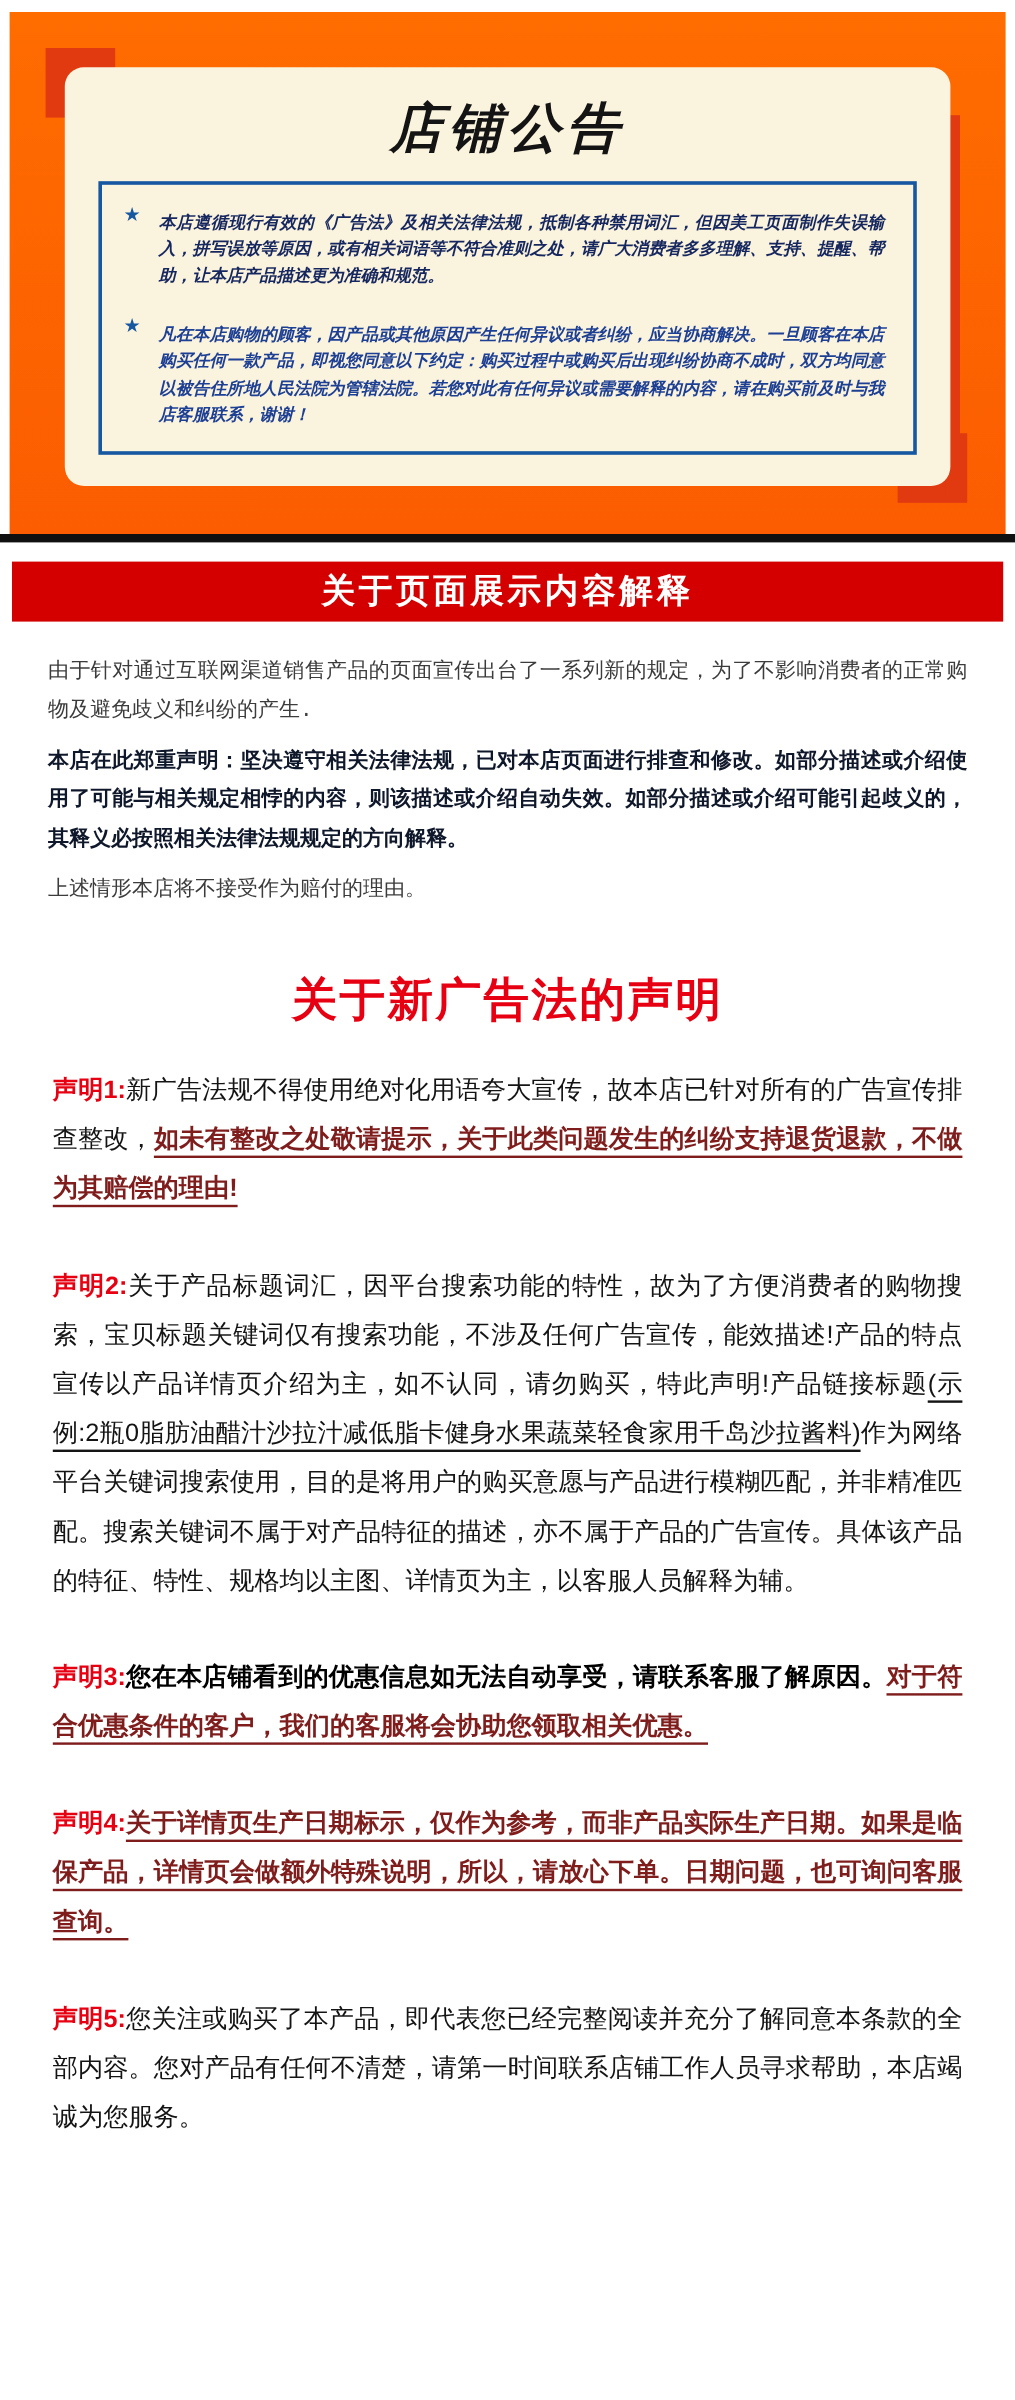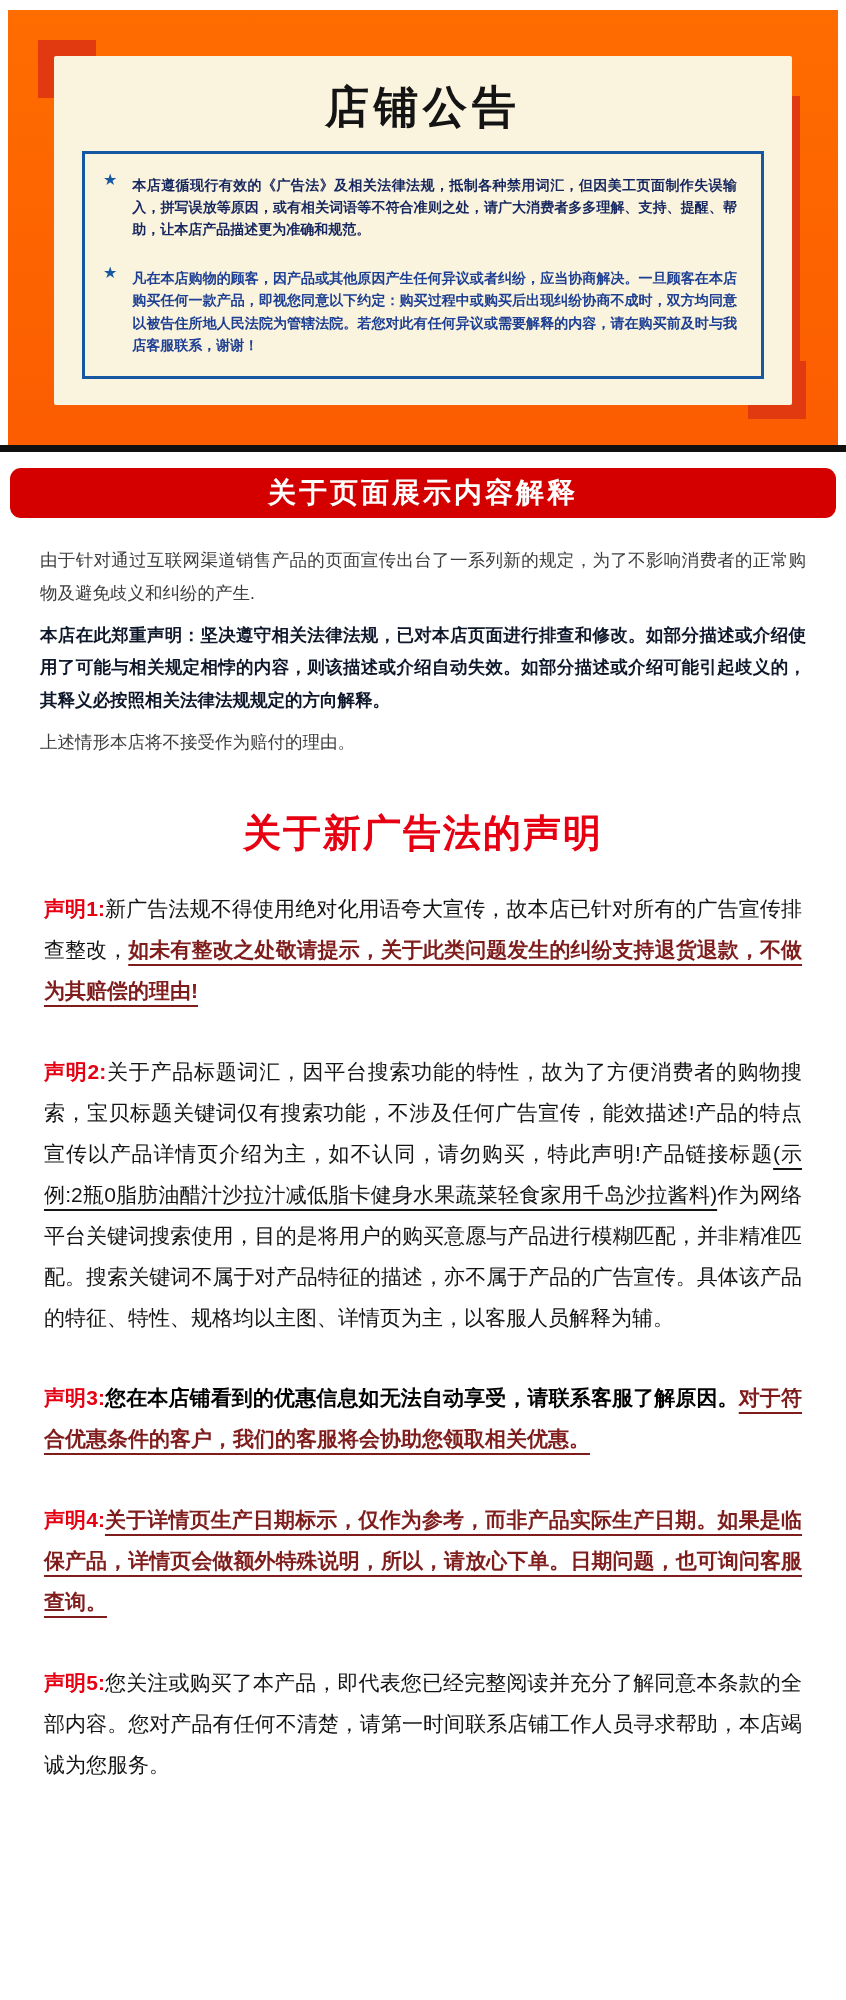--- a/index.html
+++ b/index.html
@@ -6,36 +6,36 @@
   body{width:846px;font-family:"Liberation Sans","DejaVu Sans",sans-serif;-webkit-font-smoothing:antialiased;}
   .page{width:846px;background:#ffffff;overflow:hidden;}
 
   
   .notice-section{margin:10px 8px 0;background:linear-gradient(180deg,#ff6c00,#fb5d00);padding:46px 46px 40px;}
   .card-stack{position:relative;}
   .accent{position:absolute;background:#e23a10;}
   .accent-tl{width:58px;height:58px;top:-16px;left:-16px;}
   .accent-br{width:58px;height:58px;bottom:-14px;right:-14px;}
   .accent-right{top:40px;bottom:-10px;right:-8px;width:12px;}
-  .notice-card{position:relative;background:#faf3dd;border-radius:2px;padding:14px 28px 26px;}
+  .notice-card{position:relative;background:#faf3dd;border-radius:16px;padding:14px 28px 26px;font-style:italic;}
   .notice-title{margin:8px 0 14px;text-align:center;font-size:44px;font-weight:900;letter-spacing:5px;color:#141414;}
   .notice-box{border:3px solid #1557a0;padding:14px 18px;display:flex;flex-direction:column;gap:15px;}
   .notice-item{display:flex;gap:9px;align-items:flex-start;}
   .star{flex:0 0 auto;color:#1557a0;font-size:16px;line-height:1.5;}
   .notice-item p{margin:6px;font-size:14px;line-height:1.58;text-align:justify;font-weight:600;}
   .notice-item.tone-a p{color:#16275f;}
   .notice-item.tone-b p{color:#1d3f94;}
 
   
   .black-bar{height:7px;background:#101010;}
-  .red-banner{margin:16px 10px 0;height:50px;background:#d40000;display:flex;align-items:center;justify-content:center;color:#ffffff;font-size:28px;font-weight:700;letter-spacing:3px;border-radius:11px;}
+  .red-banner{margin:16px 10px 0;height:50px;background:#d40000;display:flex;align-items:center;justify-content:center;color:#ffffff;font-size:28px;font-weight:700;letter-spacing:3px;}
 
   
   .explain-body{padding:26px 40px 6px;font-size:17.5px;line-height:1.88;text-align:justify;}
-  .explain-body p{margin:0 0 9px;}
+  .explain-body p{margin:0 0 9px;font-family:Liberation Mono, monospace;}
   .explain-body .gray{color:#3c3c3c;}
   .explain-body .bold-black{color:#0f172a;font-weight:700;}
 
   
   .law-title{margin:34px 0 30px;text-align:center;font-size:38px;font-weight:700;color:#e60012;letter-spacing:2px;}
   .statements{padding:0 44px 46px;}
   .statement{margin:0 0 40px;font-size:21px;line-height:1.95;color:#141414;text-align:justify;}
   .statement:last-child{margin-bottom:0;}
   .label{color:#e60012;font-weight:800;}
   .b{font-weight:700;color:#000;}

